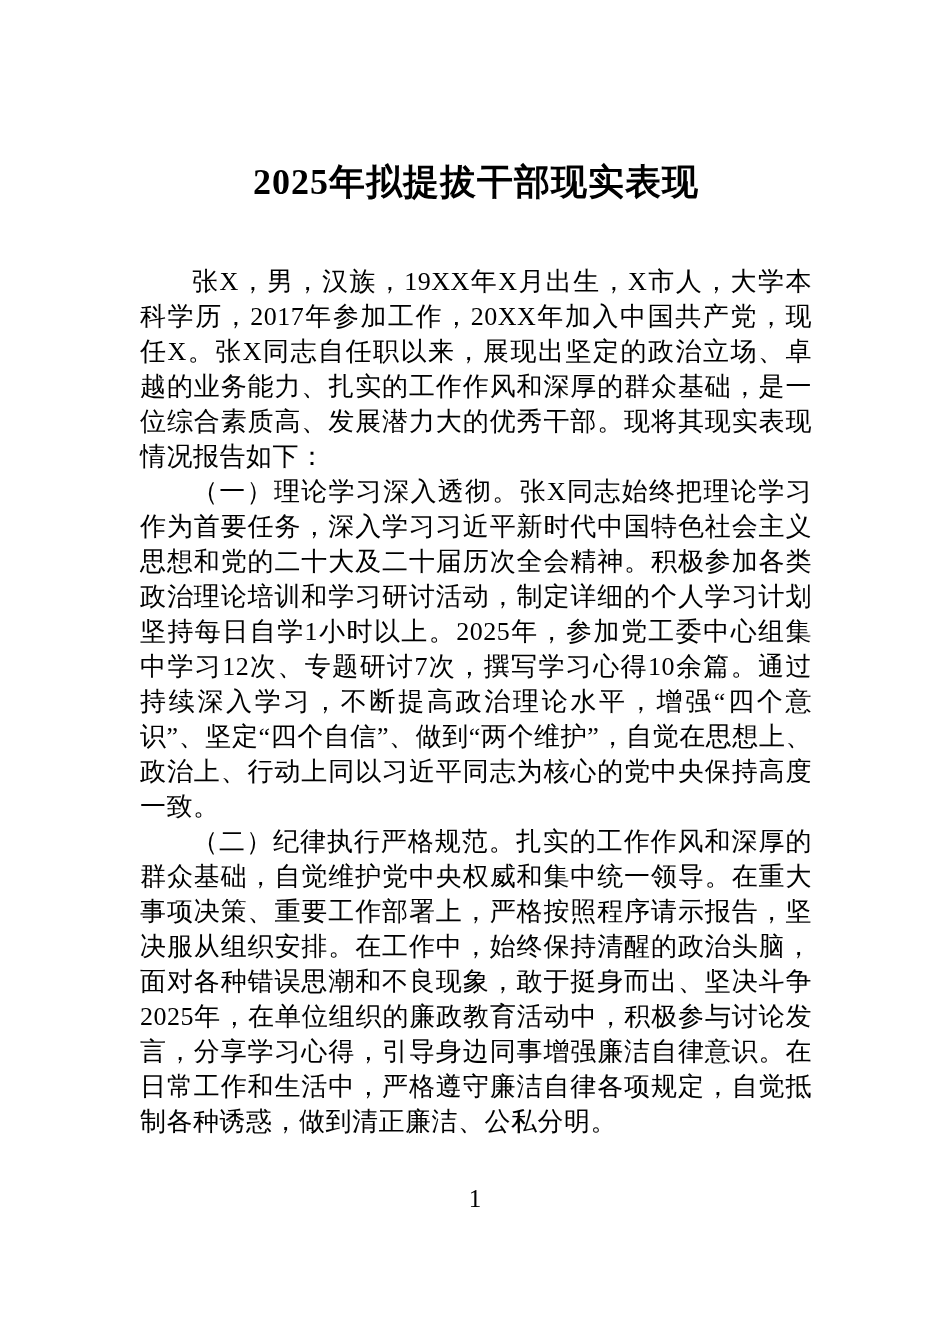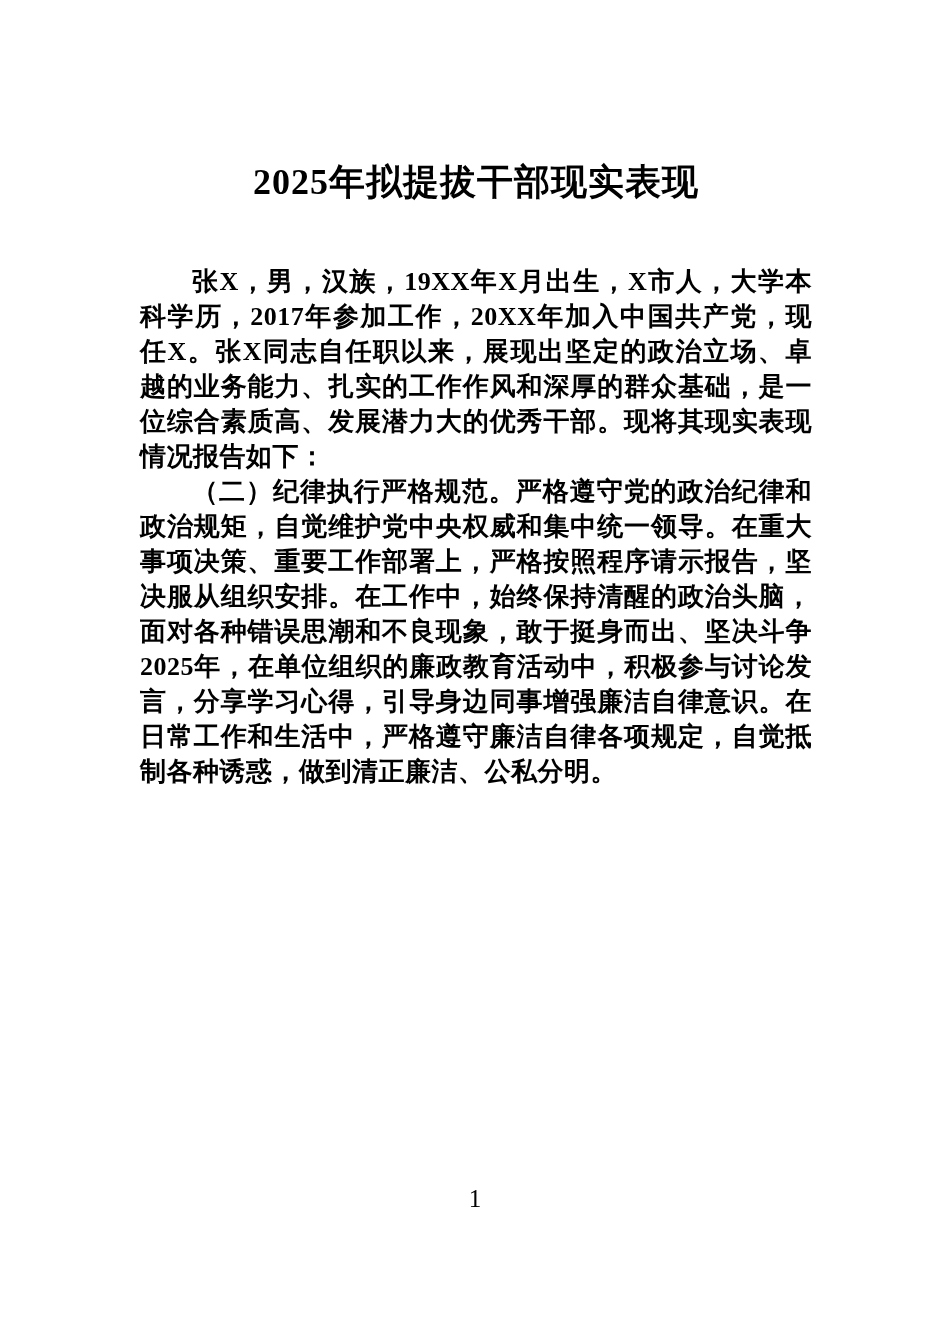--- a/index.html
+++ b/index.html
@@ -29,21 +29,21 @@
     font-weight: bold;
     text-align: center;
     letter-spacing: 1px;
   }
   .para {
     margin: 0;
     font-size: 26px;
     line-height: 35px;
     text-align: justify;
     text-indent: 2em;
-    font-weight: 700;
+    font-weight: 400;
     word-break: break-all;
     letter-spacing: 0.5px;
   }
   .page-number {
     position: absolute;
     top: 1184px;
     left: 0;
     width: 950px;
     text-align: center;
     font-size: 25px;
@@ -52,17 +52,18 @@
 </style>
 </head>
 <body>
 
 <div class="page">
   <h1 class="doc-title">2025年拟提拔干部现实表现</h1>
 
   <p class="para">张X，男，汉族，19XX年X月出生，X市人，大学本科学历，2017年参加工作，20XX年加入中国共产党，现任X。张X同志自任职以来，展现出坚定的政治立场、卓越的业务能力、扎实的工作作风和深厚的群众基础，是一位综合素质高、发展潜力大的优秀干部。现将其现实表现情况报告如下：</p>
 
 
+  <p class="para">（一）理论学习深入透彻。张X同志始终把理论学习作为首要任务，深入学习习近平新时代中国特色社会主义思想和党的二十大及二十届历次全会精神。积极参加各类政治理论培训和学习研讨活动，制定详细的个人学习计划坚持每日自学1小时以上。2025年，参加党工委中心组集中学习12次、专题研讨7次，撰写学习心得10余篇。通过持续深入学习，不断提高政治理论水平，增强“四个意识”、坚定“四个自信”、做到“两个维护”，自觉在思想上、政治上、行动上同以习近平同志为核心的党中央保持高度一致。</p>
 
-  <p class="para">（二）纪律执行严格规范。严格遵守党的政治纪律和政治规矩，自觉维护党中央权威和集中统一领导。在重大事项决策、重要工作部署上，严格按照程序请示报告，坚决服从组织安排。在工作中，始终保持清醒的政治头脑，面对各种错误思潮和不良现象，敢于挺身而出、坚决斗争2025年，在单位组织的廉政教育活动中，积极参与讨论发言，分享学习心得，引导身边同事增强廉洁自律意识。在日常工作和生活中，严格遵守廉洁自律各项规定，自觉抵制各种诱惑，做到清正廉洁、公私分明。</p>
+  <p class="para">（二）纪律执行严格规范。扎实的工作作风和深厚的群众基础，自觉维护党中央权威和集中统一领导。在重大事项决策、重要工作部署上，严格按照程序请示报告，坚决服从组织安排。在工作中，始终保持清醒的政治头脑，面对各种错误思潮和不良现象，敢于挺身而出、坚决斗争2025年，在单位组织的廉政教育活动中，积极参与讨论发言，分享学习心得，引导身边同事增强廉洁自律意识。在日常工作和生活中，严格遵守廉洁自律各项规定，自觉抵制各种诱惑，做到清正廉洁、公私分明。</p>
 
   <div class="page-number">1</div>
 </div>
 
 </body></html>

